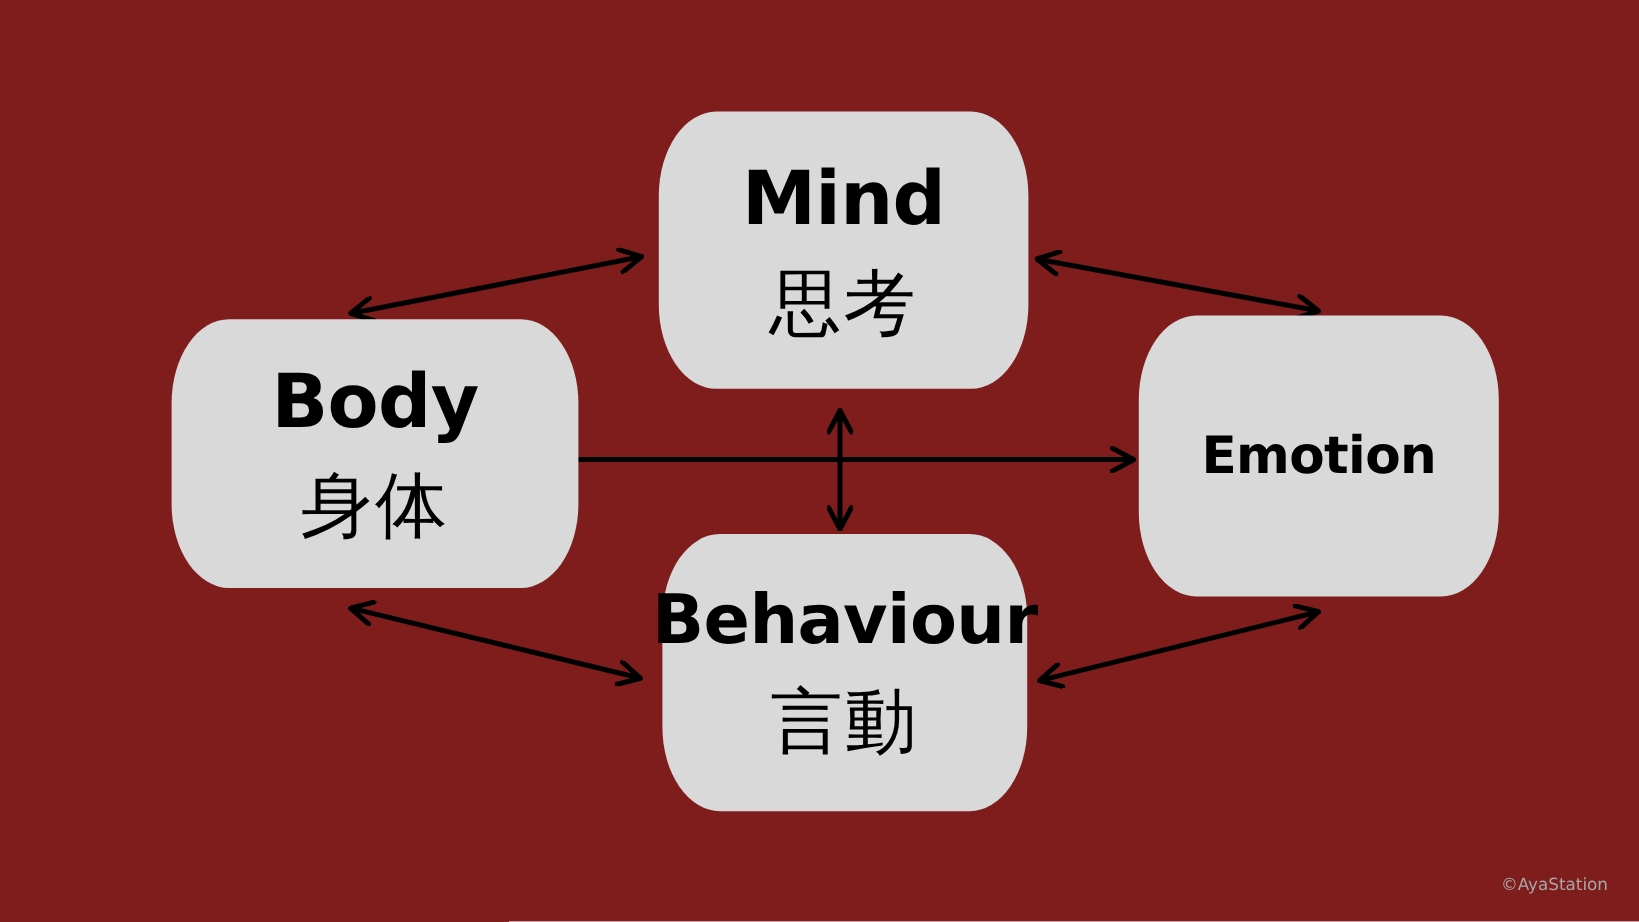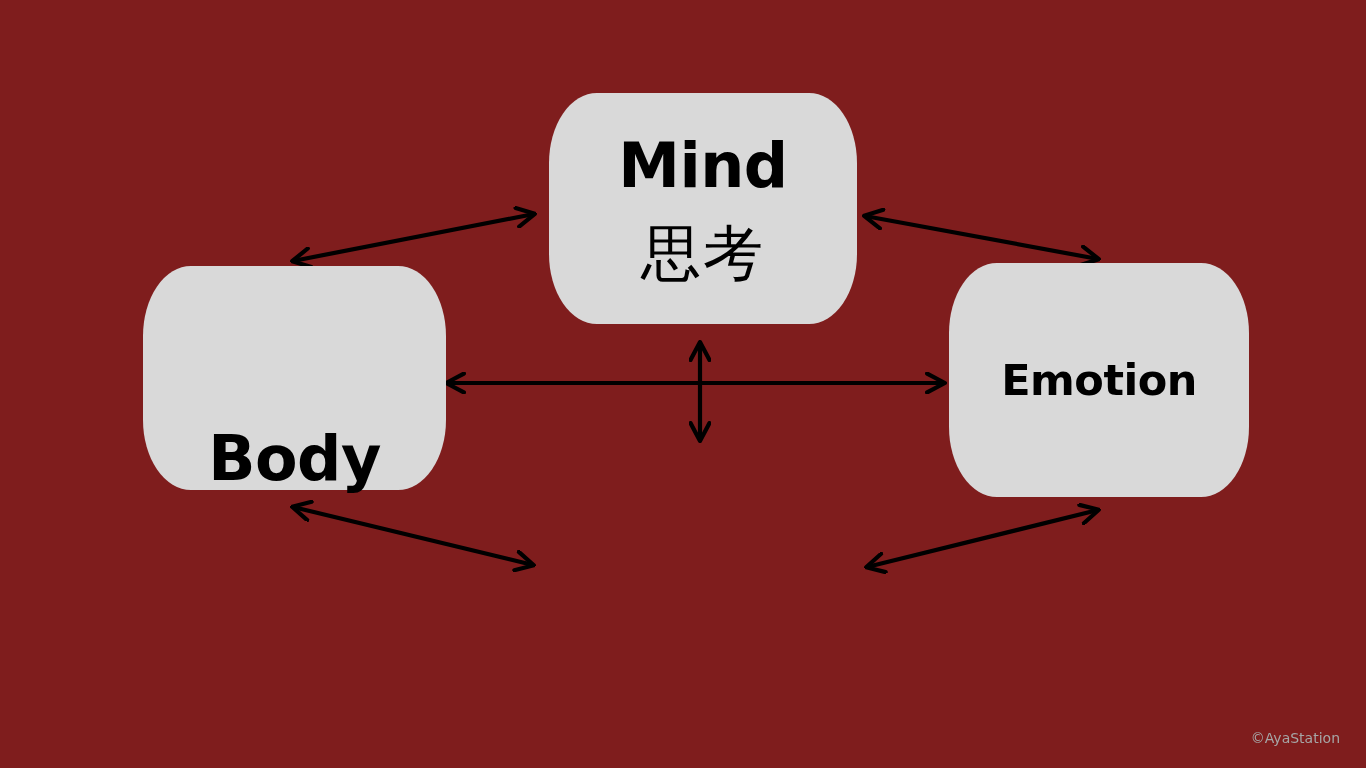--- a/index.html
+++ b/index.html
@@ -56,23 +56,22 @@
   }
   #node-mind {
     left: 549px;
     top: 93px;
     width: 308px;
     height: 231px;
   }
   #node-body {
     left: 143px;
     top: 266px;
-    width: 303px;
+    width: 339px;
     height: 224px;
-    justify-content: flex-end;
   }
   #node-emotion {
     left: 949px;
     top: 263px;
     width: 300px;
     height: 234px;
   }
   #node-behaviour {
     left: 552px;
     top: 445px;
@@ -117,22 +116,27 @@
     <line x1="700" y1="343" x2="700" y2="440" stroke="#000000" stroke-width="4.2" stroke-linecap="butt" marker-start="url(#barb-end)" marker-end="url(#barb-end)"></line>
   </svg>
 
   <div class="node" id="node-mind">
     <div class="node-en">Mind</div>
     <div class="node-jp">思考</div>
   </div>
 
   <div class="node" id="node-body">
     <div class="node-en">Body</div>
+    <div class="node-jp">身体</div>
   </div>
 
   <div class="node" id="node-emotion">
     <div class="node-en">Emotion</div>
   </div>
 
+  <div class="node" id="node-behaviour">
+    <div class="node-en">Behaviour</div>
+    <div class="node-jp">言動</div>
+  </div>
 
   <div id="watermark">©AyaStation</div>
 
 </div>
 
 </body></html>

